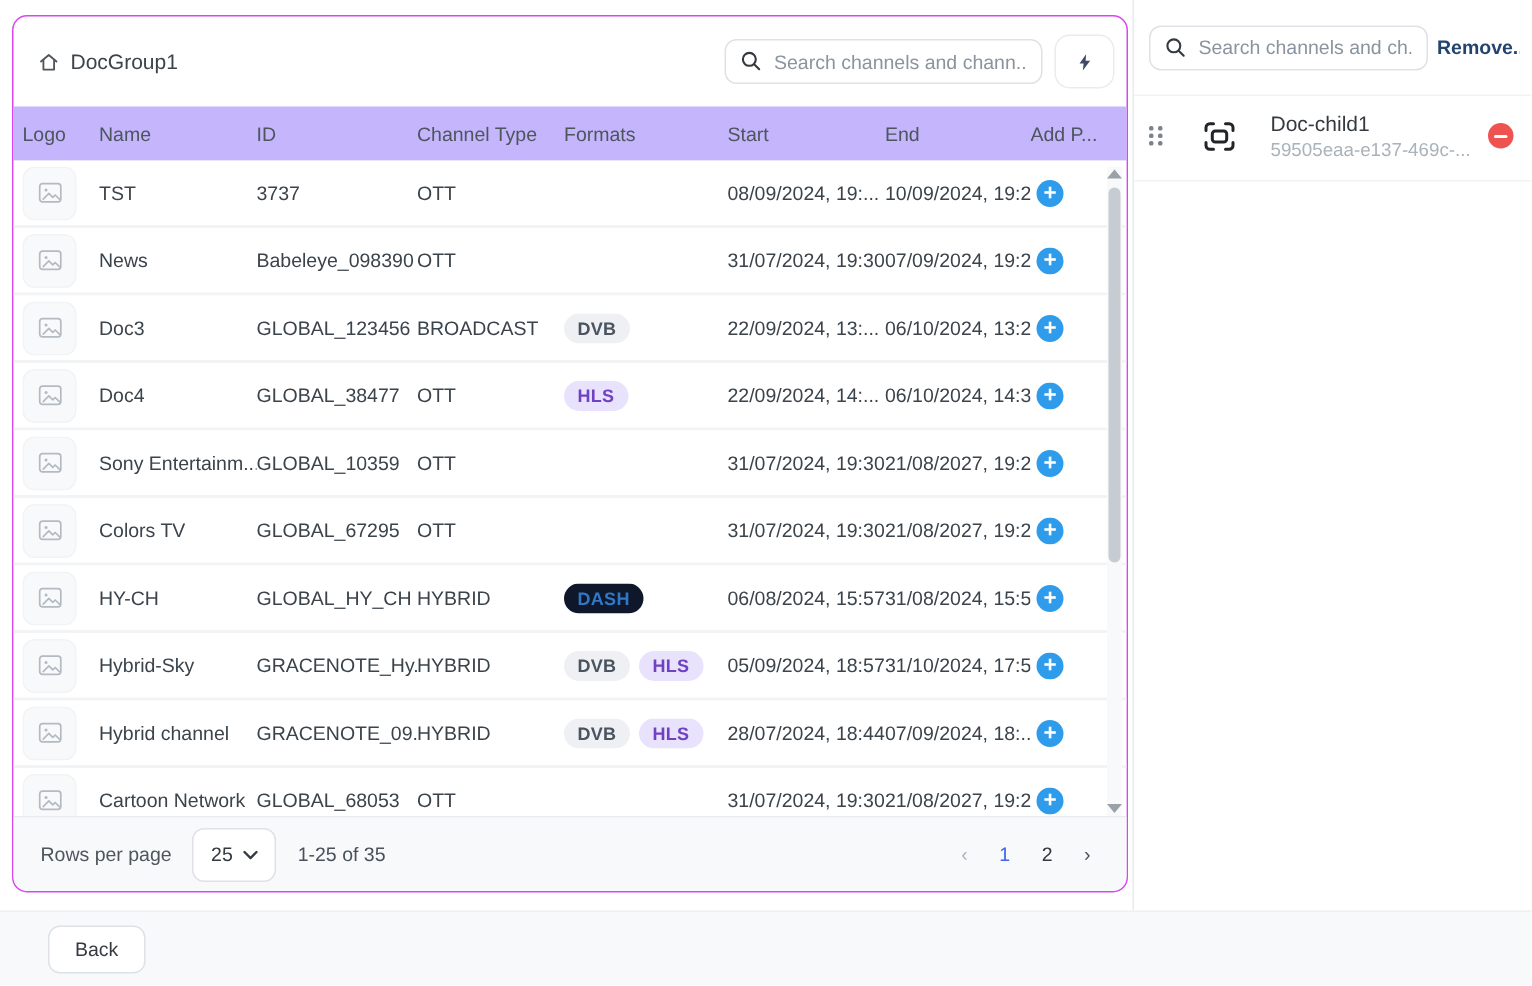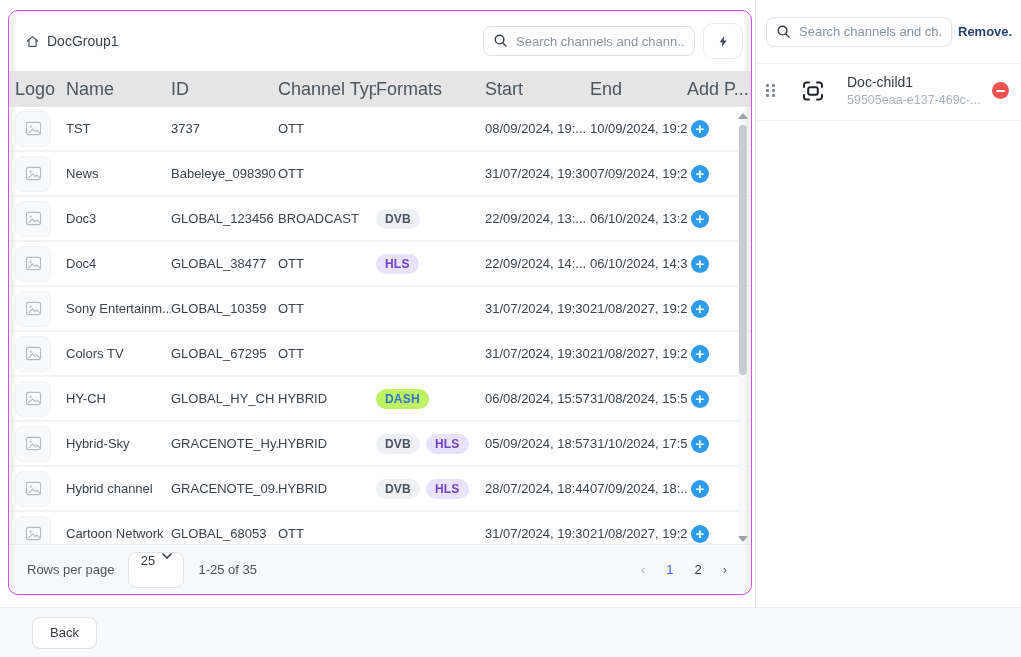--- a/index.html
+++ b/index.html
@@ -21,21 +21,21 @@
   .search-icon { position:absolute; left:10px; top:7px; pointer-events:none; }
   .hdr-search { margin-left:auto; margin-right:8px; }
   .hdr-search .search-input { width:212px; }
   .bolt-btn { width:40px; height:36px; border:1px solid #e9ecef; border-radius:10px;
     background:#fff; display:flex; align-items:center; justify-content:center; cursor:pointer; }
 
   
   .tgrid { display:grid; grid-template-columns:51px 105px 107px 98px 109px 105px 97px auto;
     padding-left:6px; align-items:center; }
   .table-header { position:absolute; top:60px; left:0; right:0; height:36px;
-    background:#e5e5e5; font-size:18px; color:#4d555d; }
+    background:#c4b5fd; font-size:13px; color:#4d555d; }
   .table-header span { overflow:hidden; white-space:nowrap; }
   .table-body { position:absolute; top:96px; left:0; right:0; bottom:50px; overflow:hidden; }
   .trow { height:45px; border-bottom:2px solid #f1f3f5; font-size:13px; color:#3b434b; background:#fff; }
   .trow .cell { overflow:hidden; white-space:nowrap; padding-right:6px; }
   .logo-box { width:36px; height:36px; background:#f8f9fa; border:1px solid #f1f3f5;
     border-radius:8px; display:flex; align-items:center; justify-content:center; }
   .badge { display:inline-block; padding:3px 9px; border-radius:10px; font-size:12px;
     font-weight:bold; letter-spacing:.2px; margin-right:6px; }
   .add-btn { width:18px; height:18px; border-radius:50%; background:#2f9ceb; color:#fff;
     display:flex; align-items:center; justify-content:center; font-size:15px; line-height:15px;
@@ -47,21 +47,21 @@
     border-right:5px solid transparent; }
   .arr-up { top:2px; border-bottom:6px solid #9aa1a8; }
   .arr-down { bottom:2px; border-top:6px solid #9aa1a8; }
   .vthumb { position:absolute; left:1px; top:14px; width:8px; height:250px; background:#c6ccd2; border-radius:4px; }
 
   
   .pagination { position:absolute; left:0; right:0; bottom:0; height:50px; background:#f8f9fa;
     border-top:1px solid #e9ecef; border-radius:0 0 10px 10px; display:flex; align-items:center;
     padding:0 24px 0 18px; font-size:13px; color:#4d555d; }
   .page-size { width:56px; height:36px; margin-left:14px; border:1px solid #dee2e6; border-radius:8px;
-    background:#fff; display:flex; align-items:flex-start; justify-content:center; gap:7px;
+    background:#fff; display:flex; align-items:center; justify-content:center; gap:7px;
     font-size:13px; color:#343a40; cursor:pointer; }
   .range-text { margin-left:14px; color:#49525a; }
   .pager { margin-left:auto; display:flex; align-items:center; gap:21px; font-size:13px; }
   .pager span { cursor:pointer; }
   .pg-prev { color:#adb5bd; }
   .pg-next { color:#49525a; }
   .pg-page { color:#343a40; }
   .pg-page.active { color:#4263eb; }
 
   
@@ -291,21 +291,21 @@
             <rect x="1.5" y="1.5" width="15" height="13" rx="2"></rect>
             <circle cx="6" cy="6" r="1.1" fill="#b3bac1" stroke="none"></circle>
             <path d="M4 12.5 l4-4 2.8 2.8 1.7-1.7 3 2.9"></path>
           </svg>
         </span>
       </span>
     </span>
     <span class="cell">HY-CH</span>
     <span class="cell">GLOBAL_HY_CH</span>
     <span class="cell">HYBRID</span>
-    <span class="cell"><span class="badge" style="background: #bef264; color: rgb(47, 119, 201);">DASH</span></span>
+    <span class="cell"><span class="badge" style="background: #0f172a; color: rgb(47, 119, 201);">DASH</span></span>
     <span class="cell">06/08/2024, 15:57</span>
     <span class="cell">31/08/2024, 15:57</span>
     <span class="cell">
       <span class="add-btn">+</span>
     </span>
   </div>
 
   <div class="trow tgrid">
     <span class="cell">
       <span class="logo-box">

